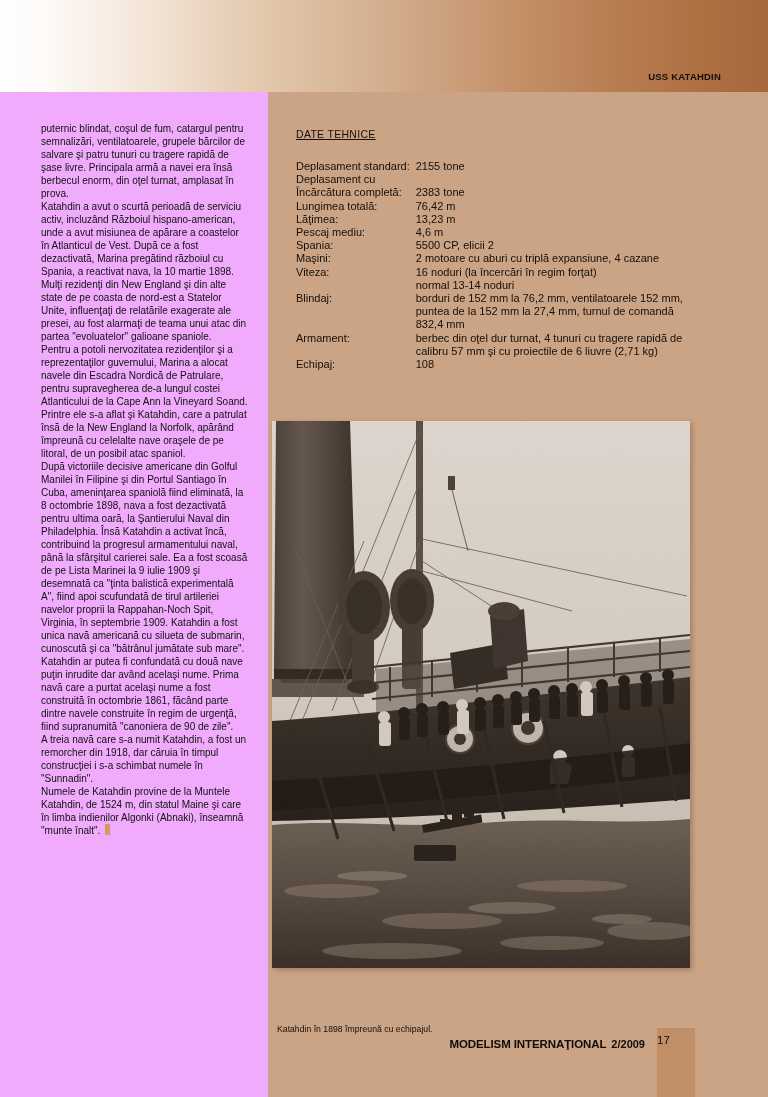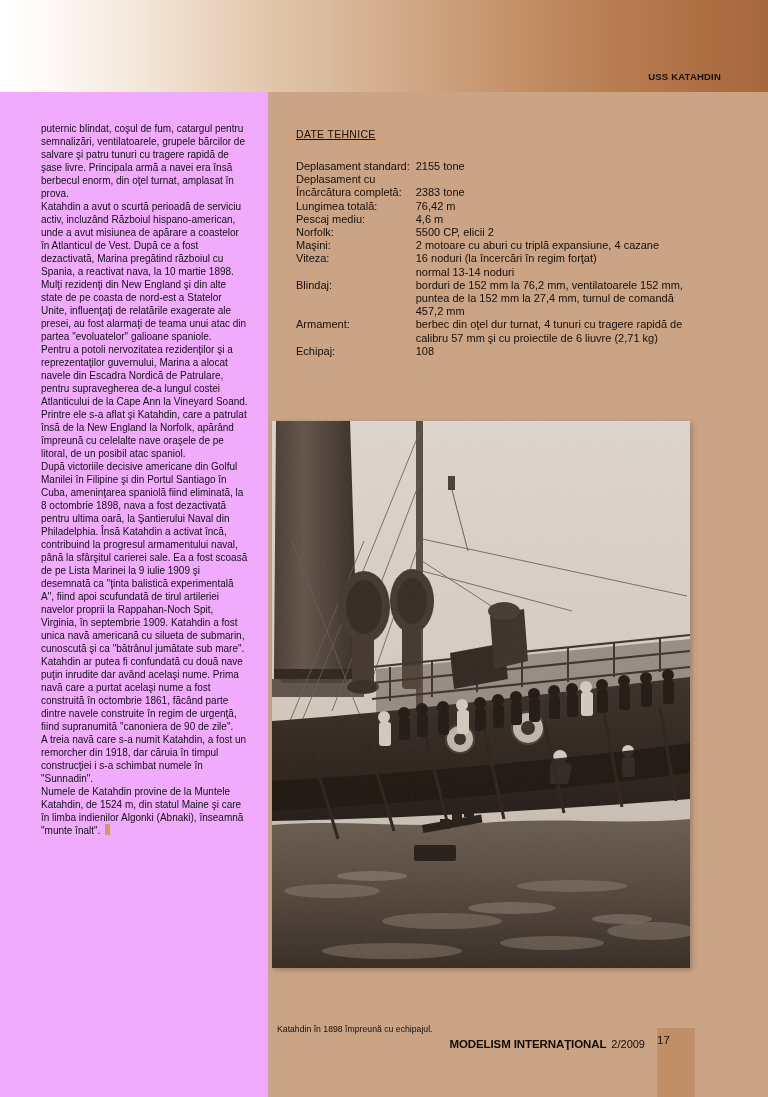--- a/index.html
+++ b/index.html
@@ -155,21 +155,21 @@
     color: #120c06;
     white-space: nowrap;
   }
   .footer-brand {
     font-weight: bold;
     font-size: 11.5px;
     letter-spacing: -0.1px;
     margin-top: 26px;
   }
   .footer-issue {
-    font-weight: normal;
+    font-weight: bold;
     font-size: 11px;
     margin-left: 5px;
   }
   .page-number-box {
     position: absolute;
     left: 657px;
     top: 1028px;
     width: 38px;
     height: 69px;
     background: #c08f67;
@@ -220,38 +220,42 @@
           </tr>
           <tr>
             <td class="tech-label">Încărcătura completă:</td>
             <td class="tech-value"><span>2383 tone</span></td>
           </tr>
           <tr>
             <td class="tech-label">Lungimea totală:</td>
             <td class="tech-value"><span>76,42 m</span></td>
           </tr>
           <tr>
+            <td class="tech-label">Lăţimea:</td>
+            <td class="tech-value"><span>13,23 m</span></td>
+          </tr>
+          <tr>
             <td class="tech-label">Pescaj mediu:</td>
             <td class="tech-value"><span>4,6 m</span></td>
           </tr>
           <tr>
-            <td class="tech-label">Norfolk:</td>
+            <td class="tech-label">Spania:</td>
             <td class="tech-value"><span>5500 CP, elicii 2</span></td>
           </tr>
           <tr>
             <td class="tech-label">Maşini:</td>
             <td class="tech-value"><span>2 motoare cu aburi cu triplă expansiune, 4 cazane</span></td>
           </tr>
           <tr>
             <td class="tech-label">Viteza:</td>
             <td class="tech-value"><span>16 noduri (la încercări în regim forţat)</span><span class="cont">normal 13-14 noduri</span></td>
           </tr>
           <tr>
             <td class="tech-label">Blindaj:</td>
-            <td class="tech-value"><span>borduri de 152 mm la 76,2 mm, ventilatoarele 152 mm,</span><span class="cont">puntea de la 152 mm la 27,4 mm, turnul de comandă</span><span class="cont">457,2 mm</span></td>
+            <td class="tech-value"><span>borduri de 152 mm la 76,2 mm, ventilatoarele 152 mm,</span><span class="cont">puntea de la 152 mm la 27,4 mm, turnul de comandă</span><span class="cont">832,4 mm</span></td>
           </tr>
           <tr>
             <td class="tech-label">Armament:</td>
             <td class="tech-value"><span>berbec din oţel dur turnat, 4 tunuri cu tragere rapidă de</span><span class="cont">calibru 57 mm şi cu proiectile de 6 liuvre (2,71 kg)</span></td>
           </tr>
           <tr>
             <td class="tech-label">Echipaj:</td>
             <td class="tech-value"><span>108</span></td>
           </tr>
         </tbody>

